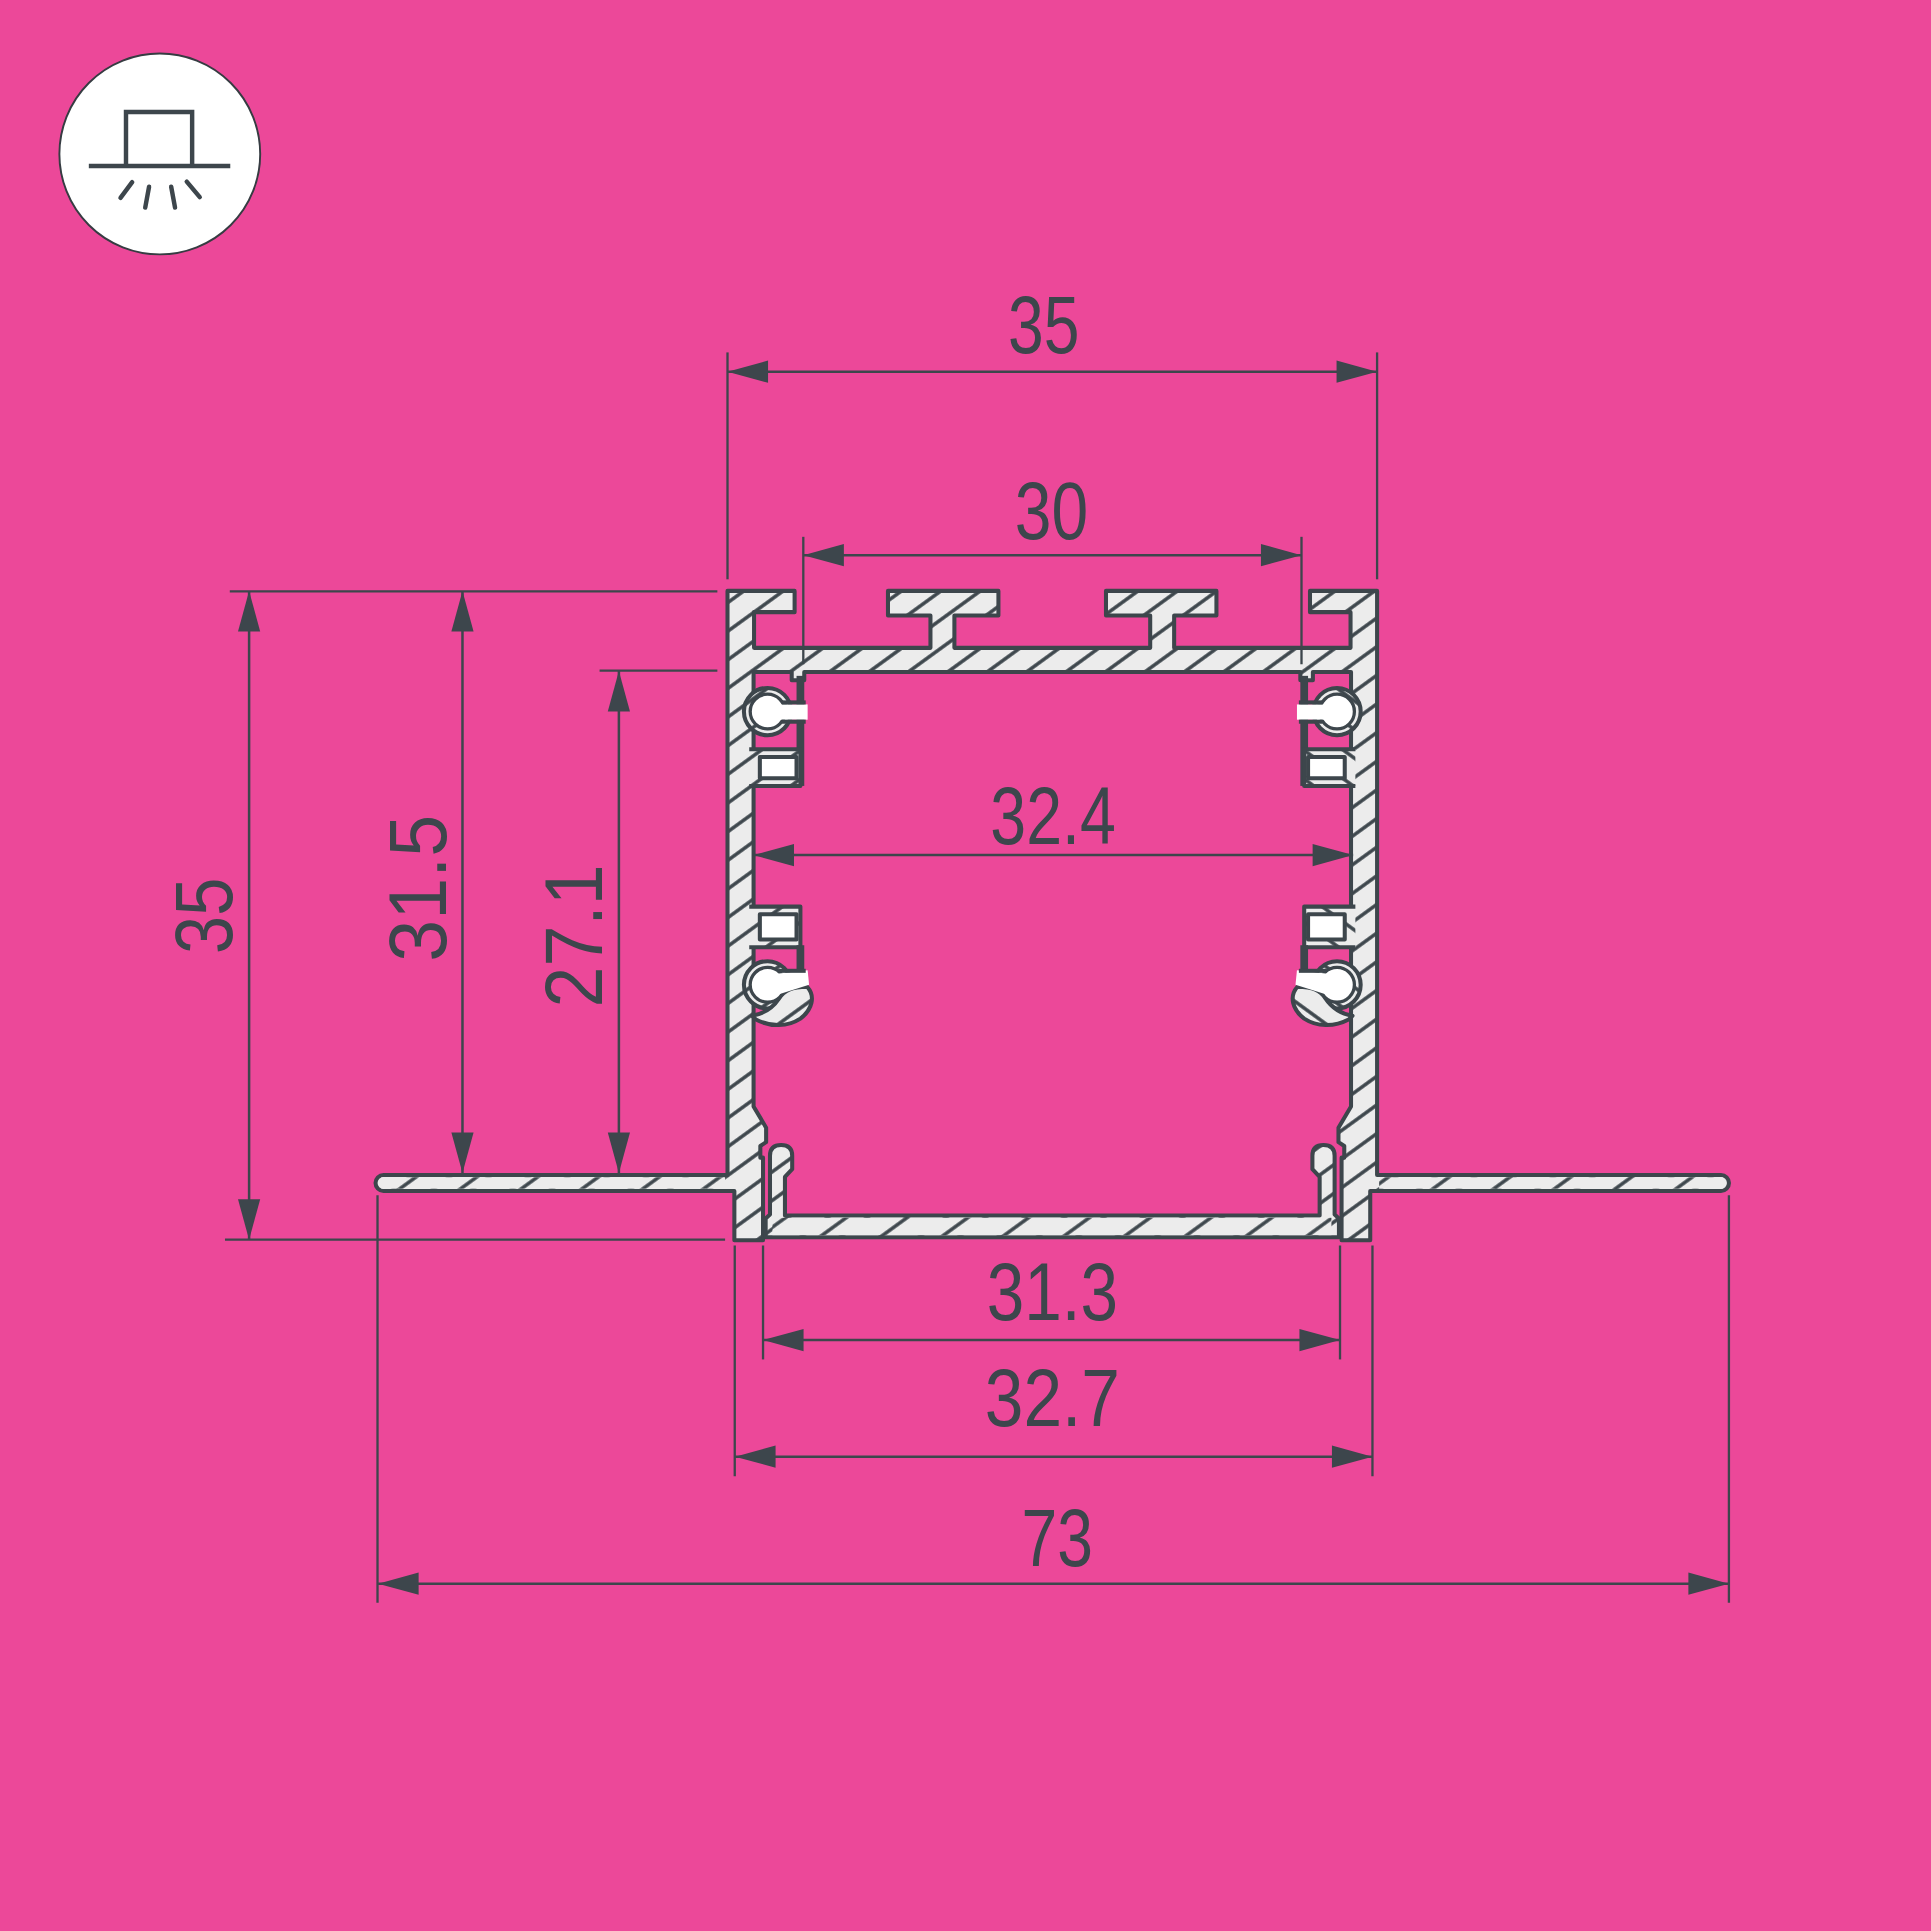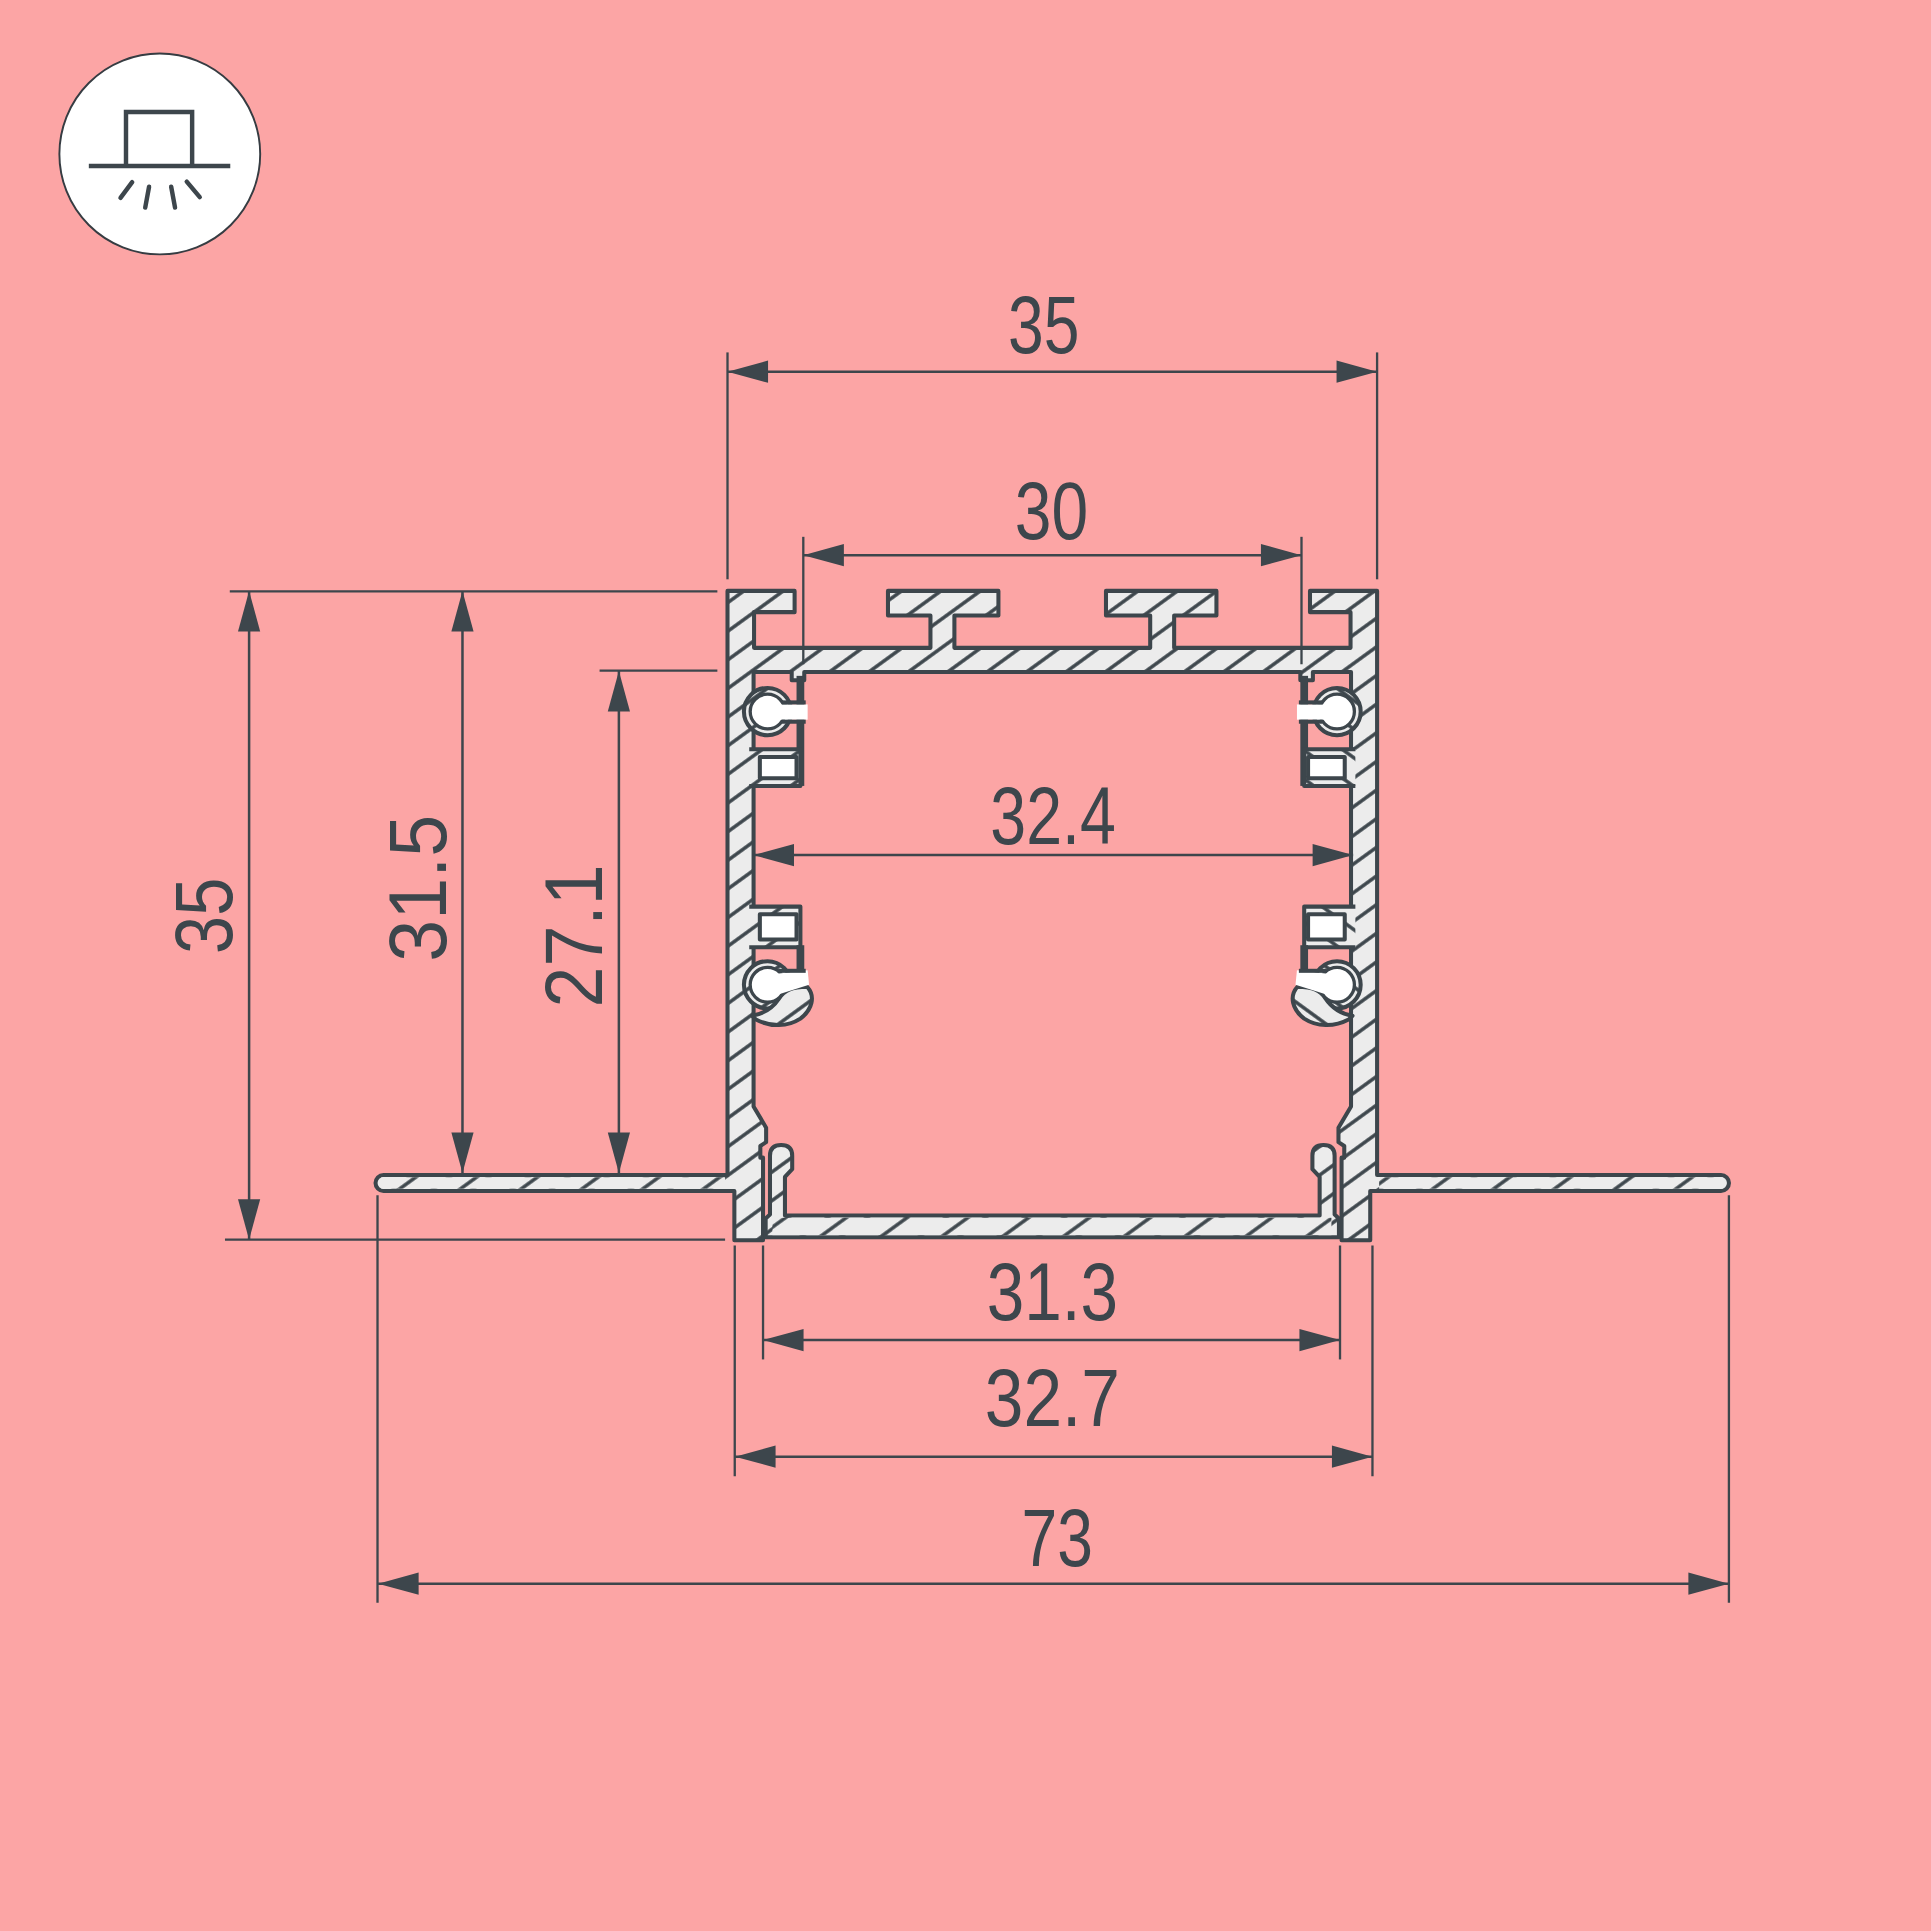--- a/index.html
+++ b/index.html
@@ -1,16 +1,16 @@
 <!DOCTYPE html>
 <html><head>
 <meta charset="utf-8">
 <style>
   html,body{margin:0;padding:0;background:#ffffff;}
-  #page{width:1931px;height:1931px;position:relative;background:#fca5a5;}
+  #page{width:1931px;height:1931px;position:relative;background:#ec4899;}
   text{font-family:"Liberation Sans", sans-serif; fill:#3d464c;}
 </style>
 </head>
 <body>
 <div id="page">
 <svg width="1931" height="1931" viewBox="0 0 2000 2000">
   <defs>
     <pattern id="hat" patternUnits="userSpaceOnUse" width="24" height="24" patternTransform="rotate(54)">
       <rect width="24" height="24" fill="#ececec"></rect>
       <line x1="12" y1="-2" x2="12" y2="26" stroke="#3d464c" stroke-width="3.6"></line>

